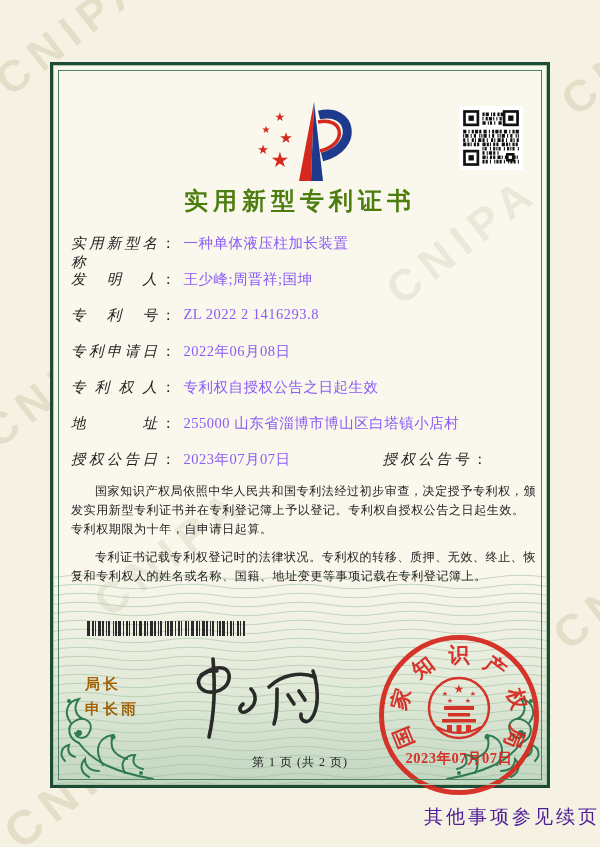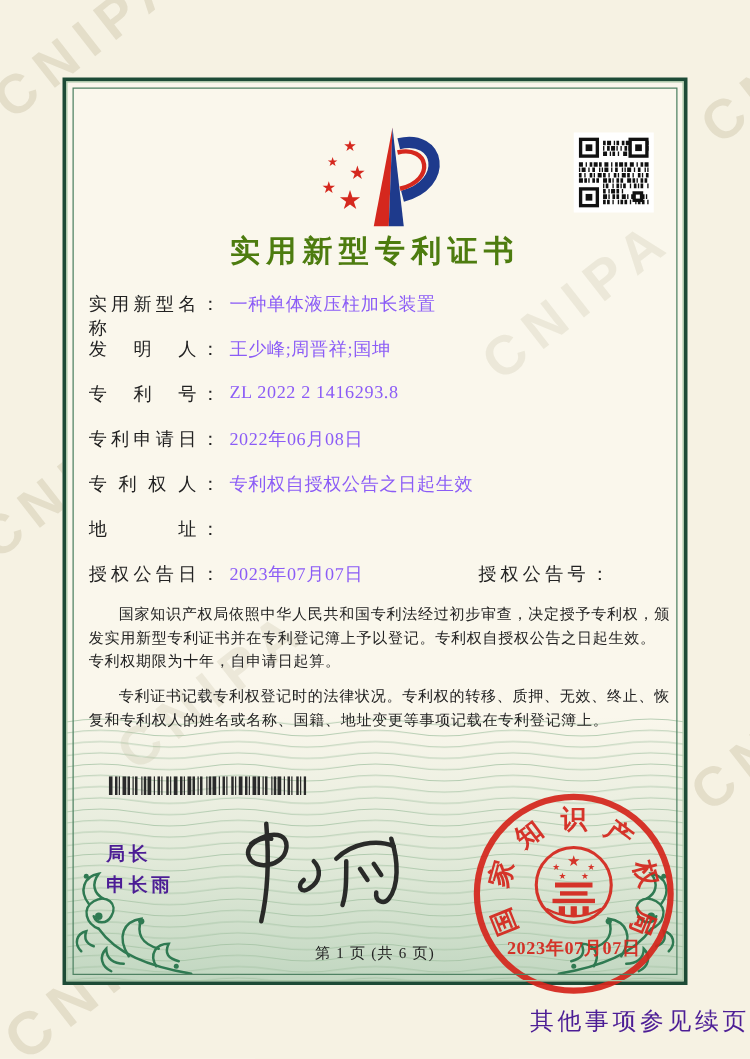--- a/index.html
+++ b/index.html
@@ -29,31 +29,31 @@
   .flourish.left{left:2px;}
   .flourish.right{right:2px;transform:scaleX(-1);}
   .content{position:absolute;inset:0;z-index:3;}
   .cert-no{position:absolute;left:24px;top:36px;font-size:15px;letter-spacing:2px;color:#222;}
   .logo{position:absolute;left:203px;top:32px;width:104px;height:88px;}
   .qr{position:absolute;left:406px;top:41px;width:60px;height:60px;background:#fff;padding:2px;}
   .title{position:absolute;left:0;right:0;top:120px;text-align:center;
     font-size:24px;font-weight:bold;letter-spacing:5px;color:#4d7c0f;}
   .fields{position:absolute;left:18px;top:169px;width:466px;}
   .frow{display:flex;align-items:flex-start;height:22px;margin-bottom:14px;font-size:14.5px;}
-  .flabel{display:inline-block;width:86px;text-align:justify;text-align-last:justify;color:#222;}
+  .flabel{display:inline-block;width:86px;text-align:justify;text-align-last:justify;color:#222;font-style:italic;}
   .fcolon{display:inline-block;margin:0 8px 0 4px;color:#222;}
   .fvalue{color:#8b5cf6;letter-spacing:0.5px;}
   .frow .pair2{display:flex;margin-left:92px;}
   .paras{position:absolute;left:18px;top:417px;width:466px;font-size:12px;line-height:19px;
     letter-spacing:0.6px;color:#222;}
   .paras p{margin:0 0 9px 0;text-indent:2em;}
   .barcode{position:absolute;left:34px;top:556px;}
   .sig-labels{position:absolute;left:32px;top:606px;
     font-family:"Liberation Sans","DejaVu Sans",sans-serif;font-weight:600;
-    font-size:15px;letter-spacing:3px;color:#4c1d95;line-height:25px;}
+    font-size:15px;letter-spacing:3px;color:#a16207;line-height:25px;}
   .signature{position:absolute;left:118px;top:588px;}
   .seal{position:absolute;left:320px;top:564px;width:172px;height:172px;
     mix-blend-mode:multiply;opacity:0.93;}
   .seal-ring{position:absolute;inset:6px;border:5px solid #d4251c;border-radius:50%;}
   .seal-char{position:absolute;left:50%;top:50%;font-size:21px;font-weight:bold;
     color:#d4251c;font-family:"Liberation Serif","DejaVu Serif",serif;}
   .rc0{transform:translate(-50%,-50%) rotate(-112deg) translateY(-60px);}
   .rc1{transform:translate(-50%,-50%) rotate(-74.5deg) translateY(-60px);}
   .rc2{transform:translate(-50%,-50%) rotate(-37deg) translateY(-60px);}
   .rc3{transform:translate(-50%,-50%) rotate(0deg) translateY(-60px);}
@@ -201,20 +201,21 @@
           <span class="fvalue">2022年06月08日</span>
       </div>
       <div class="frow">
         <span class="flabel">专利权人</span>
           <span class="fcolon">：</span>
           <span class="fvalue">专利权自授权公告之日起生效</span>
       </div>
       <div class="frow">
         <span class="flabel">地址</span>
           <span class="fcolon">：</span>
+          <span class="fvalue">255000 山东省淄博市博山区白塔镇小店村</span>
       </div>
       <div class="frow">
         <span class="flabel">授权公告日</span>
           <span class="fcolon">：</span>
           <span class="fvalue">2023年07月07日</span>
         <span class="pair2">
           <span class="flabel">授权公告号</span>
             <span class="fcolon">：</span>
         </span>
       </div>
@@ -268,17 +269,17 @@
           <rect x="15" y="46" width="34" height="3.5" stroke="none"></rect>
           <rect x="20" y="52" width="5" height="7" stroke="none"></rect>
           <rect x="29.5" y="52" width="5" height="7" stroke="none"></rect>
           <rect x="39" y="52" width="5" height="7" stroke="none"></rect>
           <path d="M10,54 Q32,66 54,54" fill="none" stroke-width="2"></path>
         </g>
       </svg>
       <div class="seal-date">2023年07月07日</div>
     </div>
 
-    <div class="pagenum">第 1 页 (共 6 页)</div>
+    <div class="pagenum">第 1 页 (共 2 页)</div>
   </div>
 </div>
 
 <div class="footer-note">其他事项参见续页</div>
 
 </body></html>

